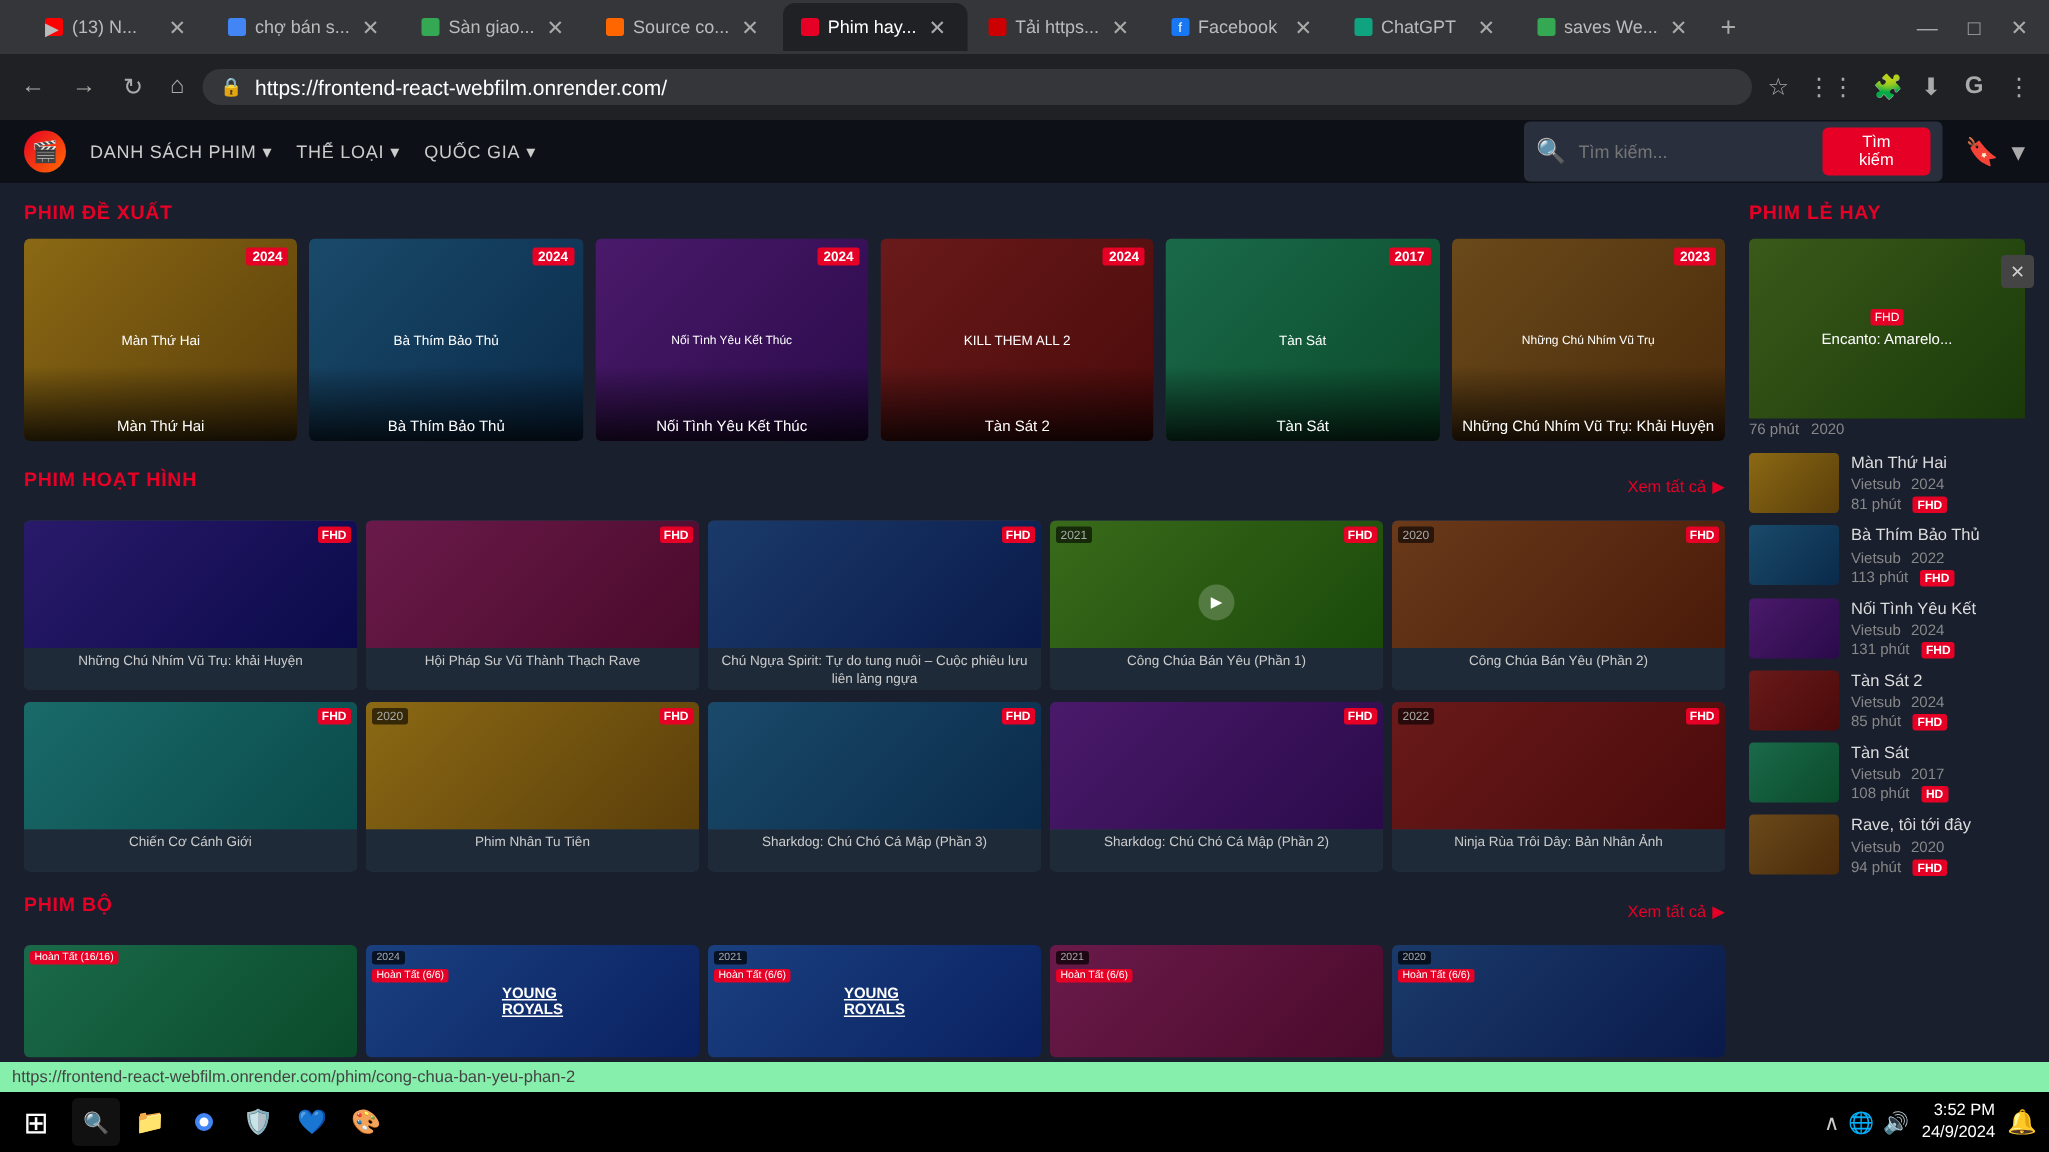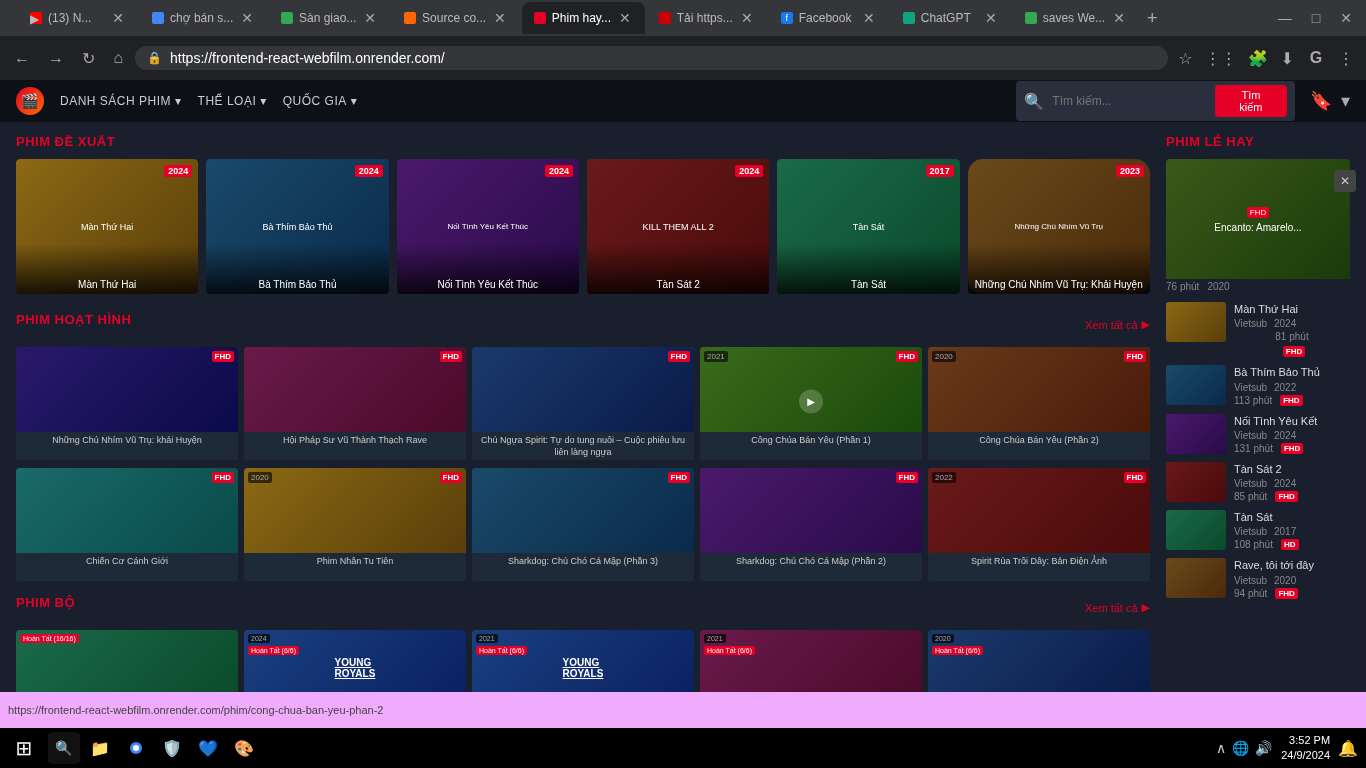--- a/index.html
+++ b/index.html
@@ -506,22 +506,22 @@
       cursor: pointer;
       font-size: 12px;
     }
 
     
     .status-bar {
       position: fixed;
       bottom: 0;
       left: 0;
       right: 0;
-      height: 36px;
-      background: #f0abfc;
+      height: 20px;
+      background: #86efac;
       display: flex;
       align-items: center;
       padding: 0 8px;
       font-size: 11px;
       color: #333;
       z-index: 1000;
     }
     .status-url { flex: 1; color: #444; }
     .taskbar {
       position: fixed;
@@ -705,21 +705,21 @@
             <div class="card-gradient"></div>
             <div class="card-title">Tàn Sát 2</div>
           </div>
           <div class="featured-card">
             <div class="featured-img mc-color-5" style="display:flex;align-items:center;justify-content:center;color:#fff;font-size:9px;text-align:center;padding:4px;">Tàn Sát</div>
             <div class="year-badge">2017</div>
             <div class="card-gradient"></div>
             <div class="card-title">Tàn Sát</div>
           </div>
           <div class="featured-card">
-            <div class="featured-img mc-color-6" style="display:flex;align-items:center;justify-content:center;color:#fff;font-size:8px;text-align:center;padding:4px;border-radius:15px;">Những Chú Nhím Vũ Trụ</div>
+            <div class="featured-img mc-color-6" style="display:flex;align-items:center;justify-content:center;color:#fff;font-size:8px;text-align:center;padding:4px;">Những Chú Nhím Vũ Trụ</div>
             <div class="year-badge">2023</div>
             <div class="card-gradient"></div>
             <div class="card-title">Những Chú Nhím Vũ Trụ: Khải Huyện</div>
           </div>
         </div>
       </div>
 
       <div>
         <div class="section-header">
           <div class="section-title">PHIM HOẠT HÌNH</div>
@@ -779,21 +779,21 @@
           </div>
           <div class="movie-card">
             <div class="movie-thumb mc-color-3" style="display:flex;align-items:center;justify-content:center;color:#fff;font-size:7px;text-align:center;padding:2px;"></div>
             <div class="fhd-badge">FHD</div>
             <div class="movie-card-title">Sharkdog: Chú Chó Cá Mập (Phần 2)</div>
           </div>
           <div class="movie-card">
             <div class="movie-thumb mc-color-4" style="display:flex;align-items:center;justify-content:center;color:#fff;font-size:7px;text-align:center;padding:2px;"></div>
             <div class="movie-year-badge">2022</div>
             <div class="fhd-badge">FHD</div>
-            <div class="movie-card-title">Spirit Rùa Trôi Dây: Bản Điện Ảnh</div>
+            <div class="movie-card-title">Ninja Rùa Trôi Dây: Bản Nhân Ảnh</div>
           </div>
         </div>
       </div>
 
       <div>
         <div class="section-header">
           <div class="section-title">PHIM BỘ</div>
           <div class="see-all">
             <span>Xem tất cả</span>
             <span>▶</span>
@@ -846,21 +846,21 @@
 
       <div>
         <div class="right-movie-item">
           <div class="right-movie-thumb mc-color-1" style="width:60px;height:40px;border-radius:3px;flex-shrink:0;"></div>
           <div class="right-movie-info">
             <div class="right-movie-title">Màn Thứ Hai</div>
             <div class="right-movie-meta">
               <span>Vietsub</span>
               <span style="margin-left:4px;">2024</span>
             </div>
-            <div style="display:flex;align-items:center;gap:4px;margin-top:2px;flex-direction:column;">
+            <div style="display:flex;align-items:center;gap:4px;margin-top:2px;">
               <span style="color:#888;font-size:10px;">81 phút</span>
               <span class="right-quality">FHD</span>
             </div>
           </div>
         </div>
         <div class="right-movie-item">
           <div class="right-movie-thumb mc-color-2" style="width:60px;height:40px;border-radius:3px;flex-shrink:0;"></div>
           <div class="right-movie-info">
             <div class="right-movie-title">Bà Thím Bảo Thủ</div>
             <div class="right-movie-meta">

